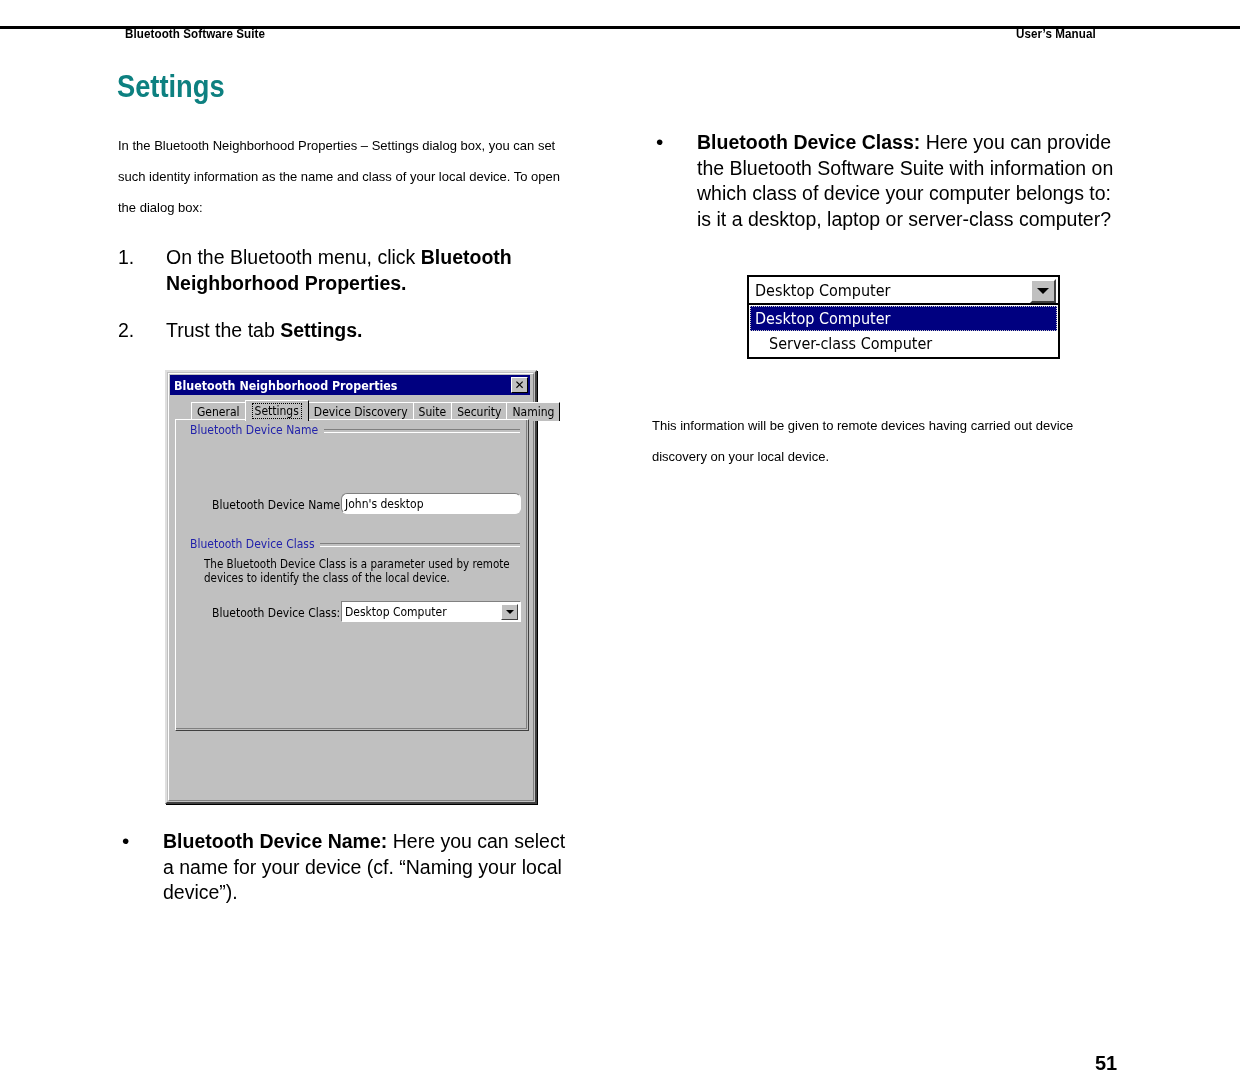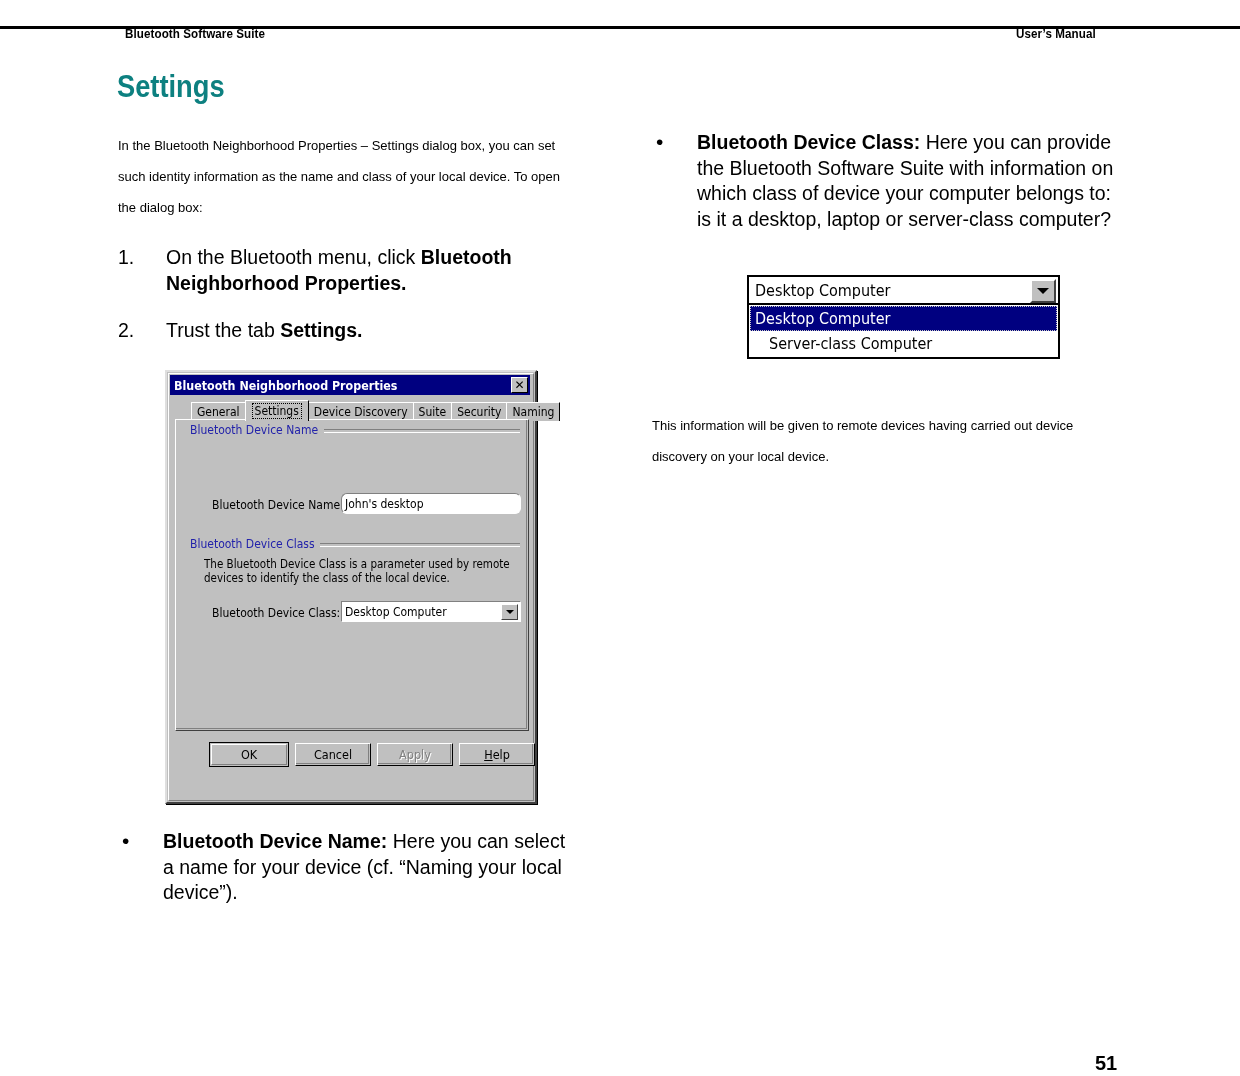--- a/index.html
+++ b/index.html
@@ -544,38 +544,20 @@
 
     <div class="fieldlabel" style="left:36px; top:186px;">Bluetooth Device Class:</div>
     <div class="combofield" style="left:165px; top:181px; width:180px; height:21px;">
       <span>Desktop Computer</span>
       <span class="combo-arrow">
         <span class="arrow-glyph"></span>
       </span>
     </div>
   </div>
 
-  <div class="btnrow">
-    <div class="dbtn default" style="left:0px;">
-      <span class="face"></span>
-      <span class="lab">OK</span>
-    </div>
-    <div class="dbtn" style="left:86px;">
-      <span class="inner"></span>
-      <span class="lab">Cancel</span>
-    </div>
-    <div class="dbtn disabled" style="left:168px;">
-      <span class="inner"></span>
-      <span class="lab">Apply</span>
-    </div>
-    <div class="dbtn" style="left:250px;">
-      <span class="inner"></span>
-      <span class="lab"><span class="uline">H</span><span>elp</span></span>
-    </div>
-  </div>
 </div>
 
 <div style="position:absolute; left:118px; top:829px; width:452px;">
   <ul class="bullist">
     <li>
       <span class="bul">•</span>
       <b>Bluetooth Device Name:</b><span> Here you can select a name for your device (cf. “Naming your local device”).</span>
     </li>
   </ul>
 </div>

